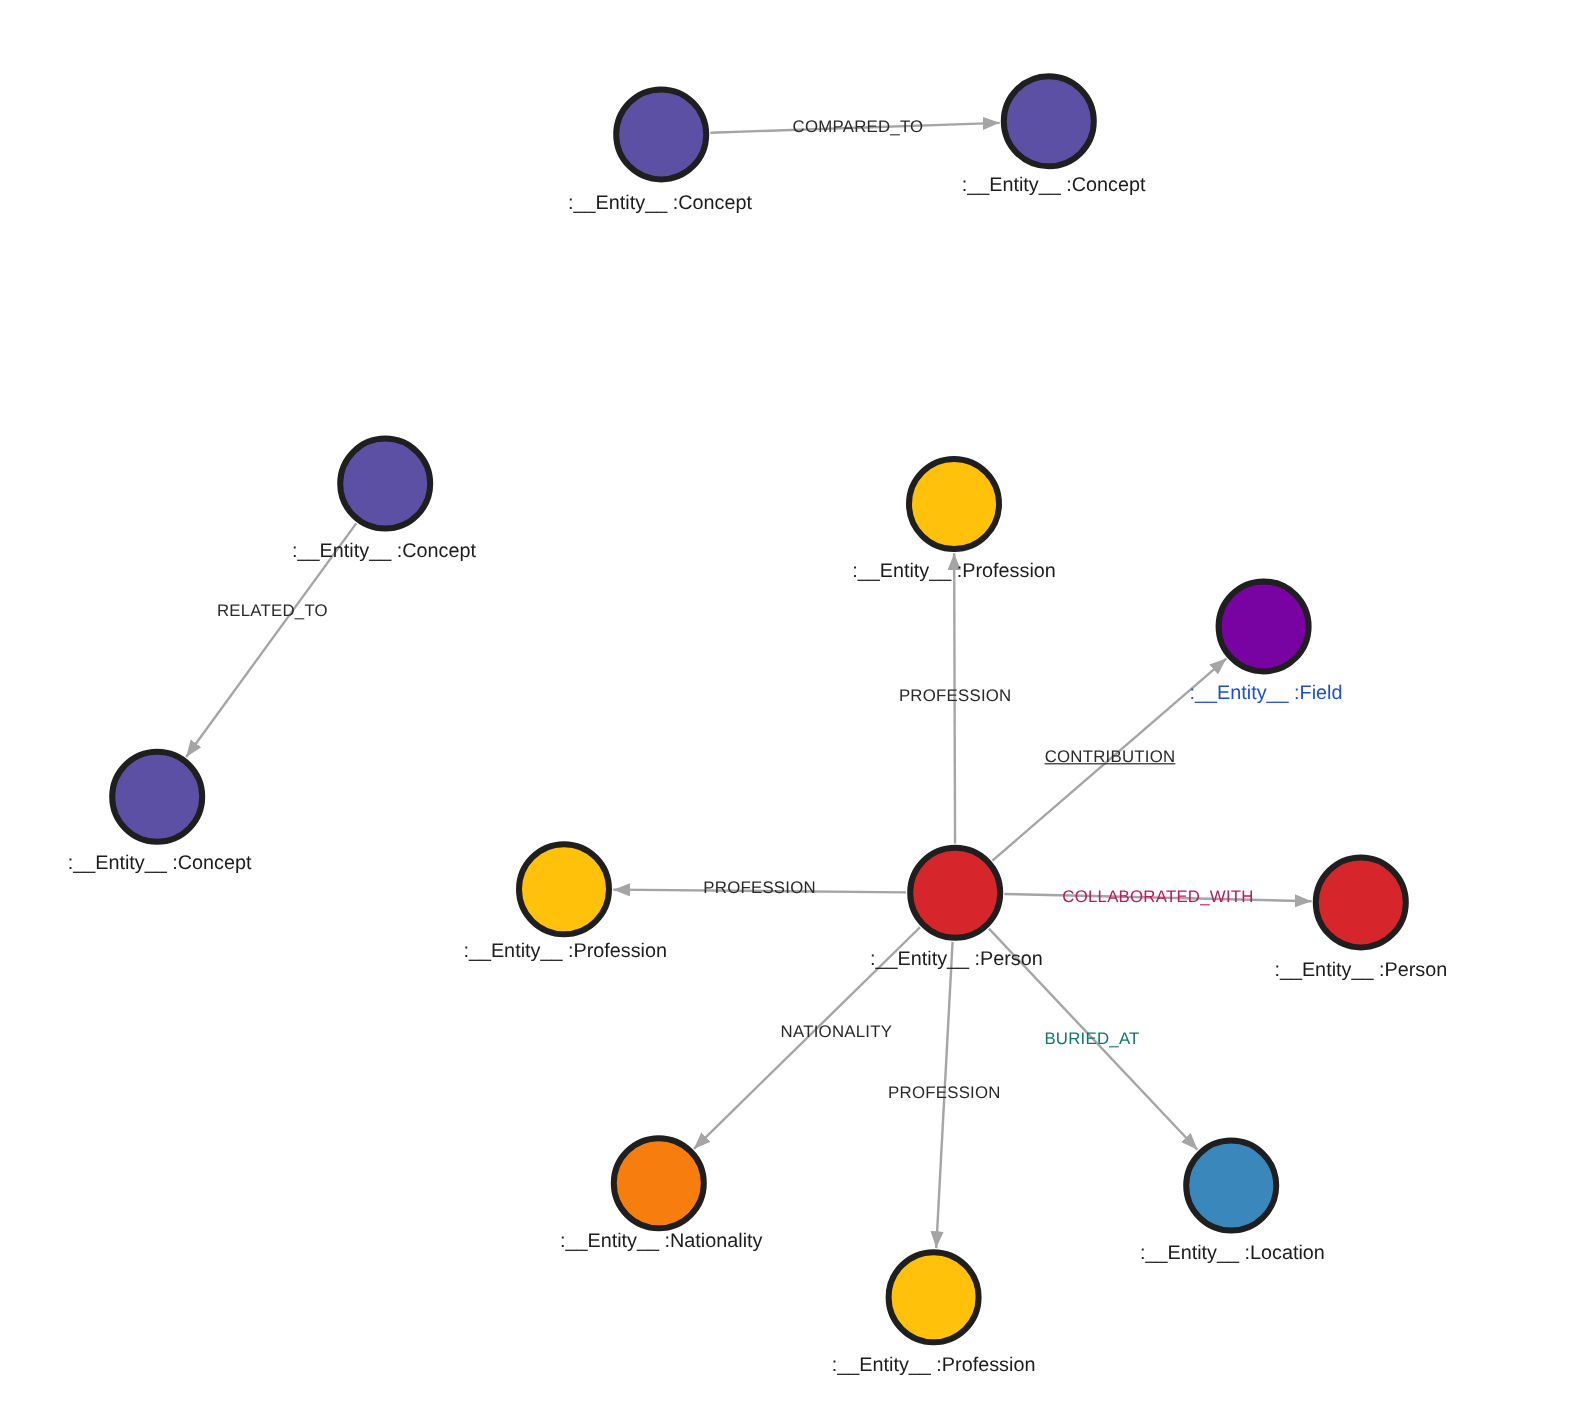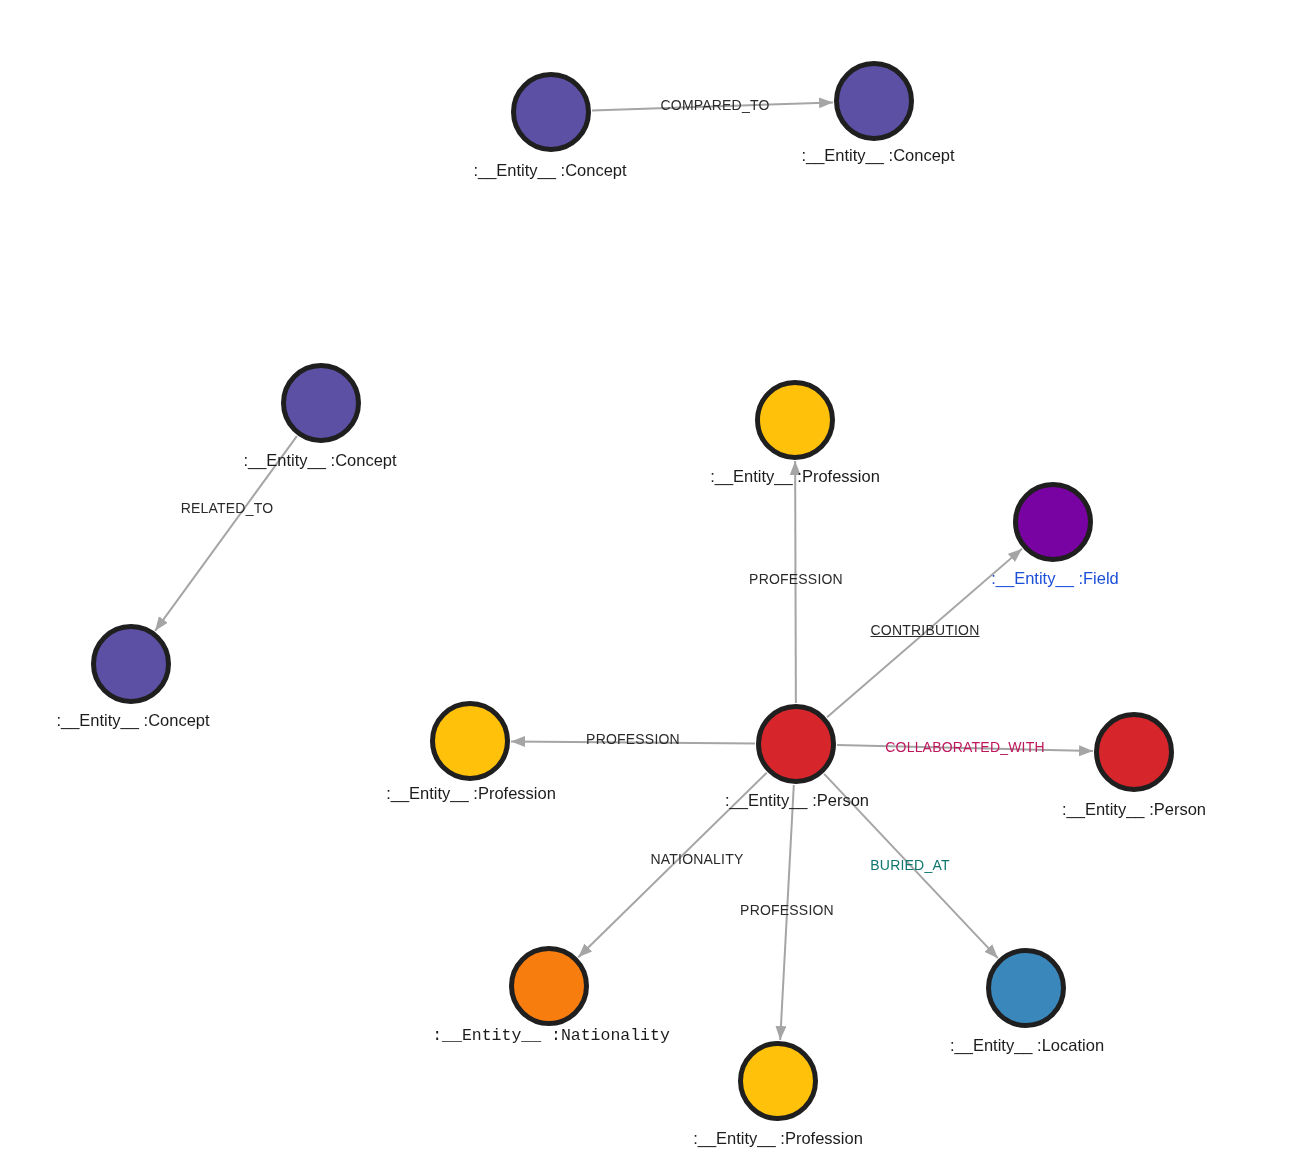--- a/index.html
+++ b/index.html
@@ -111,18 +111,18 @@
     <div class="node-caption" style="left: 795px; top: 476px; color: rgb(28, 28, 28);">:__Entity__ :Profession</div>
     <div class="node" style="left: 1013px; top: 482px; background: rgb(121, 2, 163); border-color: rgb(31, 31, 31);"></div>
     <div class="node-caption" style="left: 1055px; top: 578px; color: #1d4ed8;">:__Entity__ :Field</div>
     <div class="node" style="left: 756px; top: 704px; background: rgb(215, 38, 43); border-color: rgb(31, 31, 31);"></div>
     <div class="node-caption" style="left: 797px; top: 800px; color: rgb(28, 28, 28);">:__Entity__ :Person</div>
     <div class="node" style="left: 1094px; top: 712px; background: rgb(215, 38, 43); border-color: rgb(31, 31, 31);"></div>
     <div class="node-caption" style="left: 1134px; top: 809px; color: rgb(28, 28, 28);">:__Entity__ :Person</div>
     <div class="node" style="left: 430px; top: 701px; background: rgb(255, 193, 10); border-color: rgb(31, 31, 31);"></div>
     <div class="node-caption" style="left: 471px; top: 793px; color: rgb(28, 28, 28);">:__Entity__ :Profession</div>
     <div class="node" style="left: 509px; top: 946px; background: rgb(248, 125, 15); border-color: rgb(31, 31, 31);"></div>
-    <div class="node-caption" style="left: 551px; top: 1035px; color: rgb(28, 28, 28); font-family: Liberation Mono, monospace;">:__Entity__ :Nationality</div>
+    <div class="node-caption" style="left: 551px; top: 1035px; color: rgb(28, 28, 28);">:__Entity__ :Nationality</div>
     <div class="node" style="left: 738px; top: 1041px; background: rgb(255, 193, 10); border-color: rgb(31, 31, 31);"></div>
     <div class="node-caption" style="left: 778px; top: 1138px; color: rgb(28, 28, 28);">:__Entity__ :Profession</div>
     <div class="node" style="left: 986px; top: 948px; background: rgb(58, 135, 187); border-color: rgb(31, 31, 31);"></div>
     <div class="node-caption" style="left: 1027px; top: 1045px; color: rgb(28, 28, 28);">:__Entity__ :Location</div>
   </div>
 
 </body></html>

